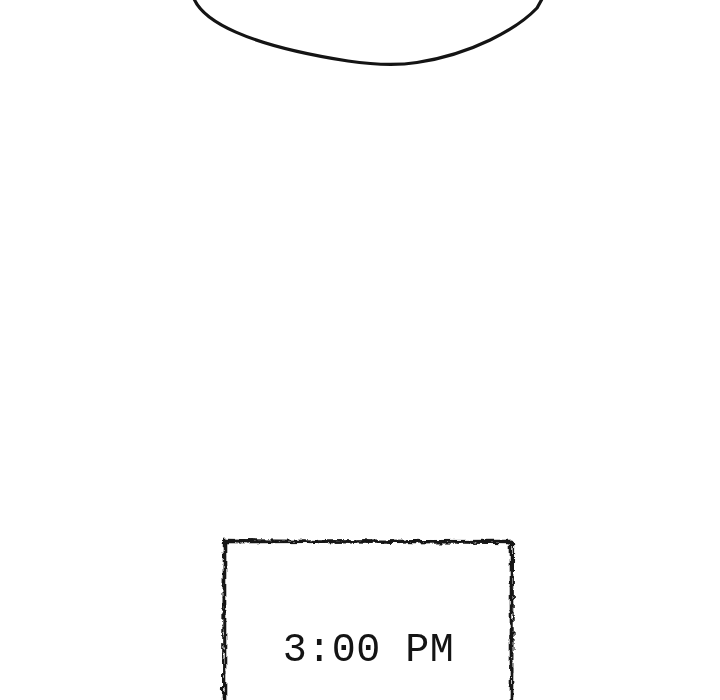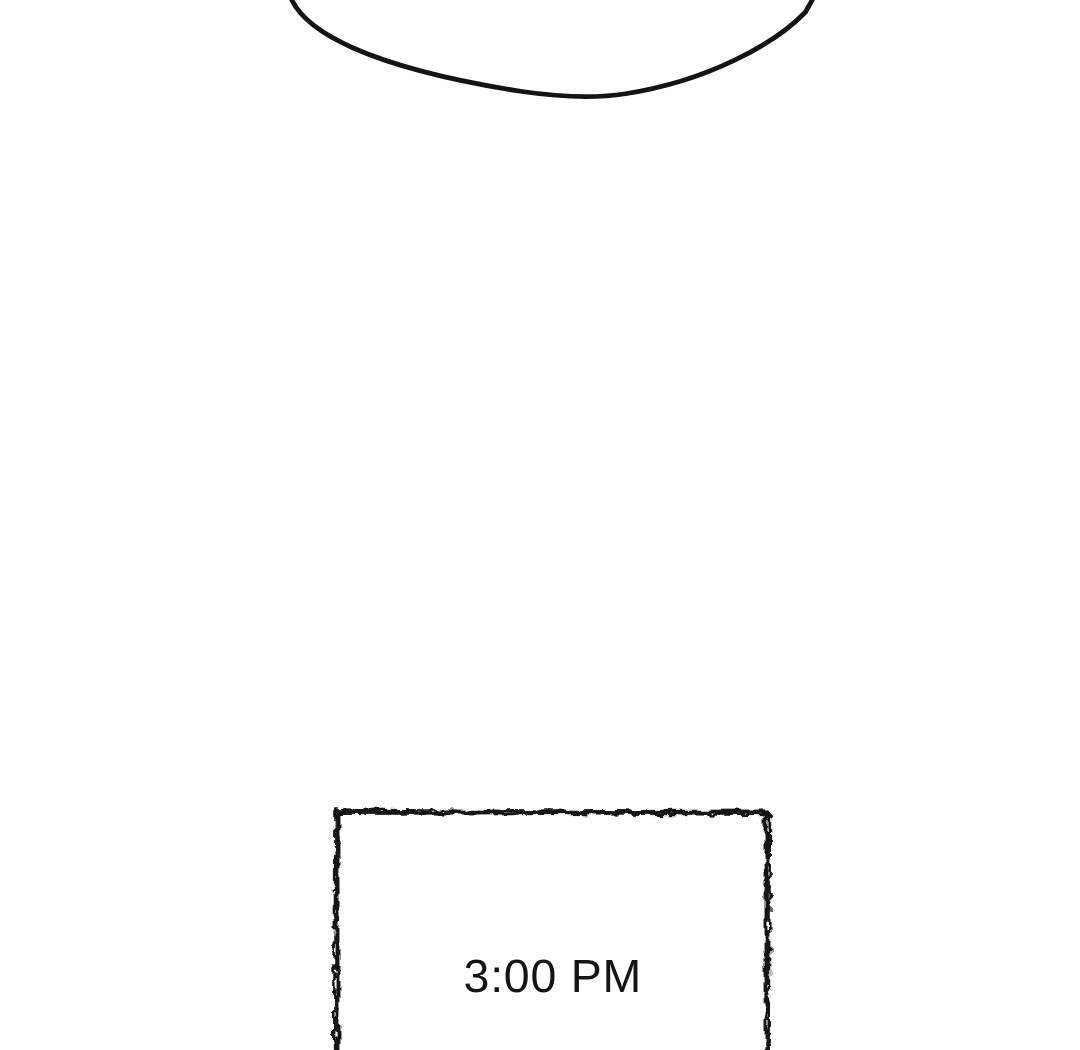--- a/index.html
+++ b/index.html
@@ -28,24 +28,25 @@
     stroke: var(--ink, #141414);
   }
   .time-label {
     position: absolute;
     left: 225px;
     top: 628px;
     width: 287px;
     height: 46px;
     line-height: 46px;
     text-align: center;
-    font-size: 31px;
+    font-size: 40px;
     letter-spacing: 0.5px;
     color: var(--ink, #141414);
     user-select: none;
+    font-family: Liberation Mono, monospace;
   }
 </style>
 </head>
 <body>
 
 <div class="panel">
 
   <svg class="curve-svg" width="720" height="110" viewBox="0 0 720 110" aria-hidden="true">
     <path d="M 192,-8
              C 197,22 252,46 348,61

